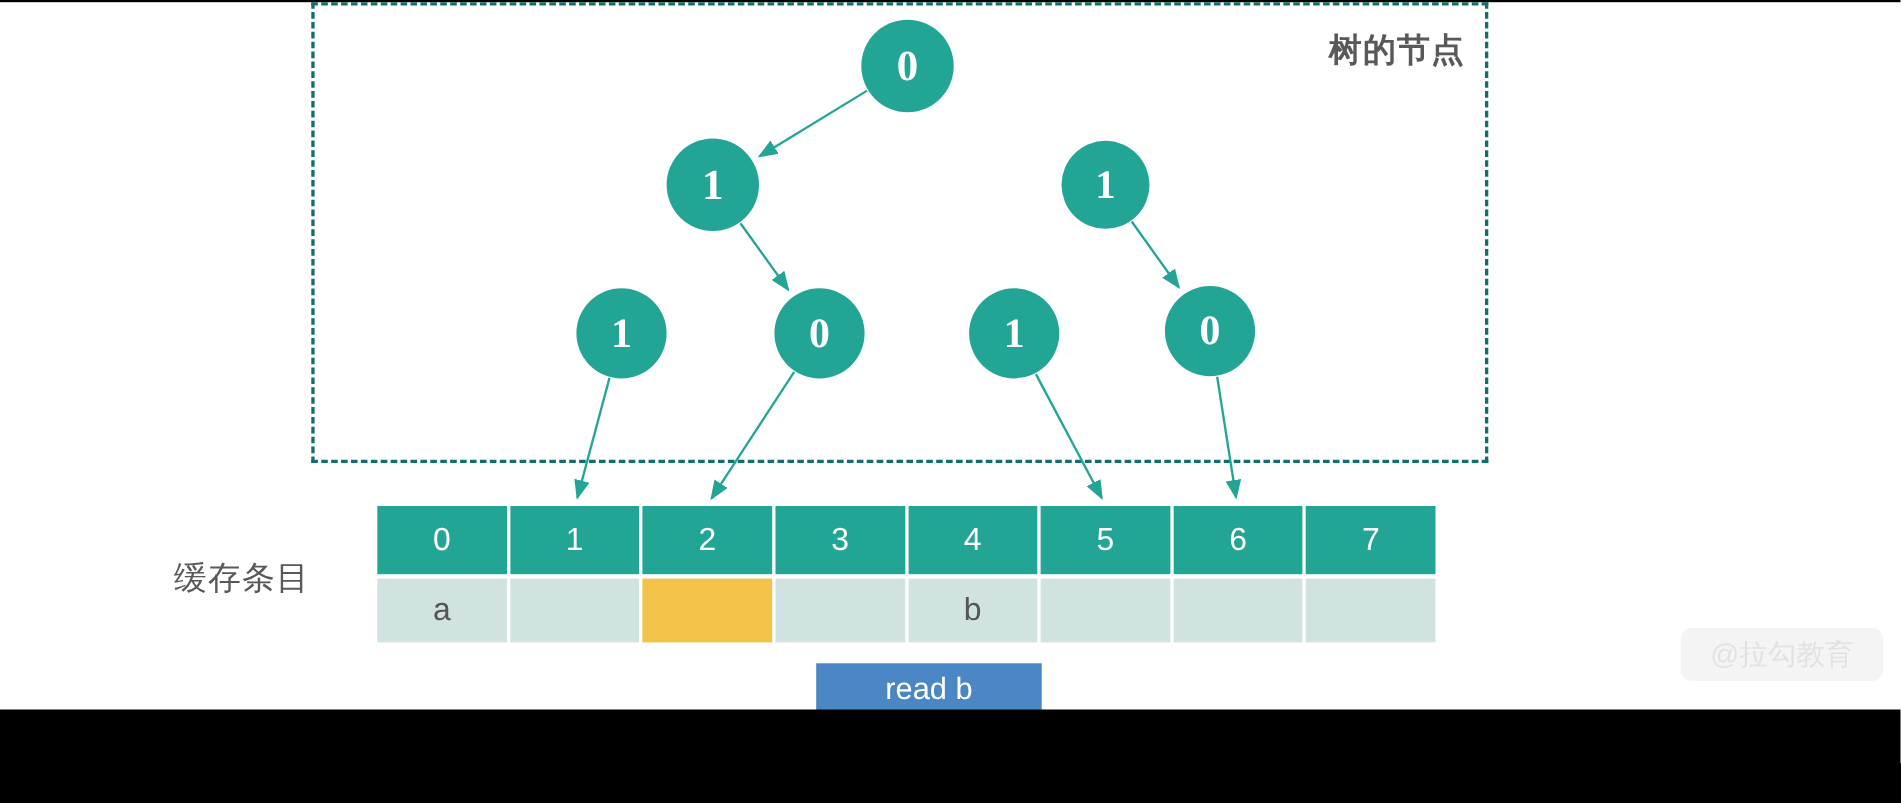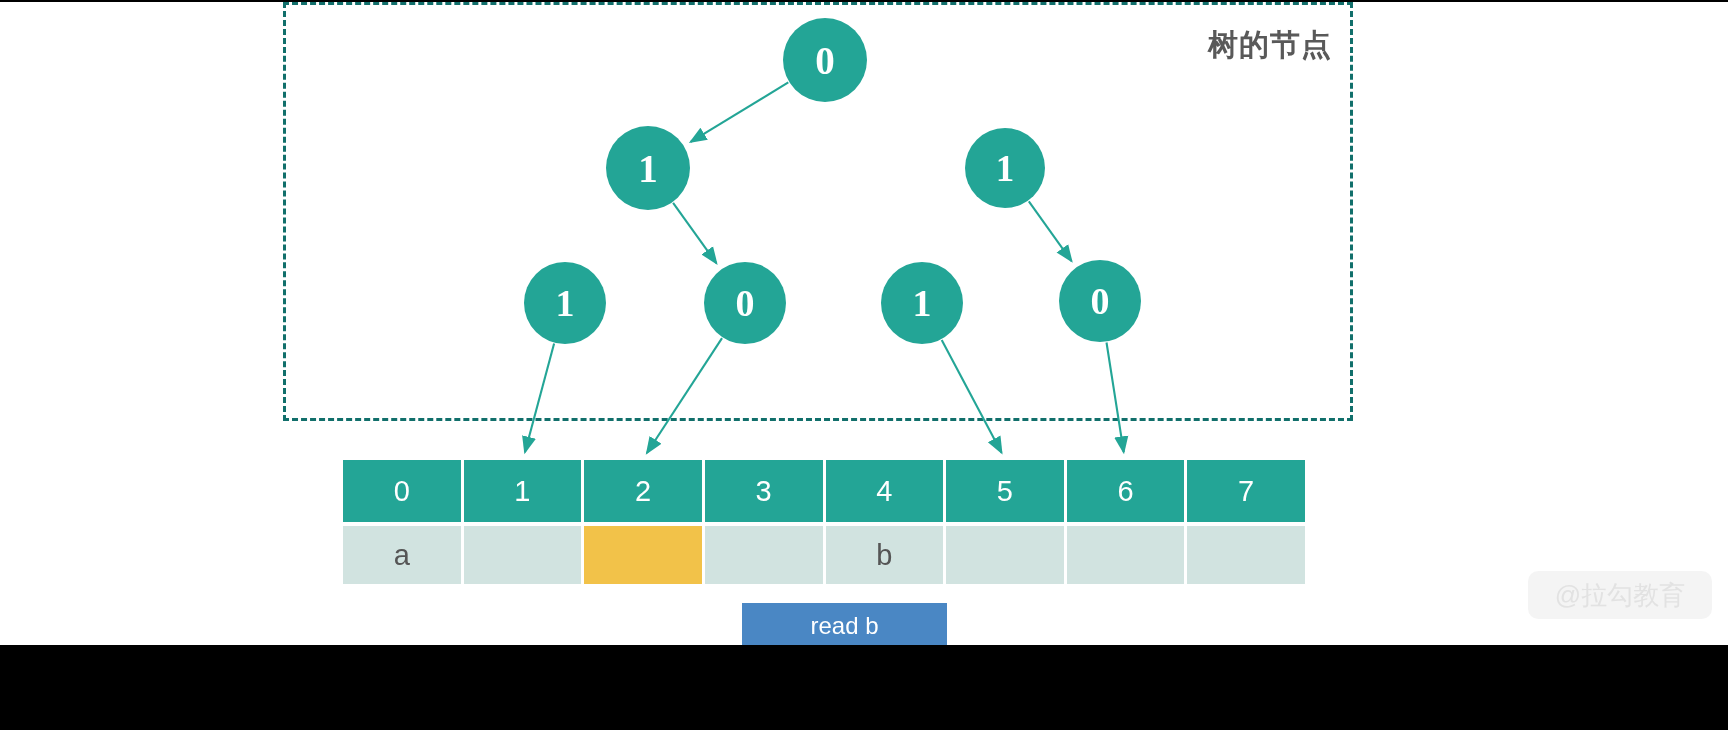--- a/index.html
+++ b/index.html
@@ -115,21 +115,21 @@
 
   
   #read-button {
     position: absolute;
     left: 742px;
     top: 603px;
     width: 205px;
     height: 45px;
     background: #4A87C4;
     color: #ffffff;
-    font-size: 24px;
+    font-size: 28px;
     display: flex;
     align-items: center;
     justify-content: center;
     border: none;
     padding: 16px;
     font-family: "Liberation Sans", "DejaVu Sans", sans-serif;
     cursor: pointer;
   }
 
   
@@ -201,20 +201,21 @@
   <div id="node-layer">
       <div class="node" style="left: 783px; top: 18px; width: 84px; height: 84px; font-size: 39px; background: rgb(35, 165, 150);">0</div>
       <div class="node" style="left: 606px; top: 126px; width: 84px; height: 84px; font-size: 39px; background: rgb(35, 165, 150);">1</div>
       <div class="node" style="left: 965px; top: 128px; width: 80px; height: 80px; font-size: 37px; background: rgb(35, 165, 150);">1</div>
       <div class="node" style="left: 524px; top: 262px; width: 82px; height: 82px; font-size: 38px; background: rgb(35, 165, 150);">1</div>
       <div class="node" style="left: 704px; top: 262px; width: 82px; height: 82px; font-size: 38px; background: rgb(35, 165, 150);">0</div>
       <div class="node" style="left: 881px; top: 262px; width: 82px; height: 82px; font-size: 38px; background: rgb(35, 165, 150);">1</div>
       <div class="node" style="left: 1059px; top: 260px; width: 82px; height: 82px; font-size: 38px; background: rgb(35, 165, 150);">0</div>
     </div>
 
+  <div id="cache-label">缓存条目</div>
 
   <div id="cache-table">
     <div class="cache-row" id="index-row">
         <div class="idx-cell">0</div>
         <div class="idx-cell">1</div>
         <div class="idx-cell">2</div>
         <div class="idx-cell">3</div>
         <div class="idx-cell">4</div>
         <div class="idx-cell">5</div>
         <div class="idx-cell">6</div>

